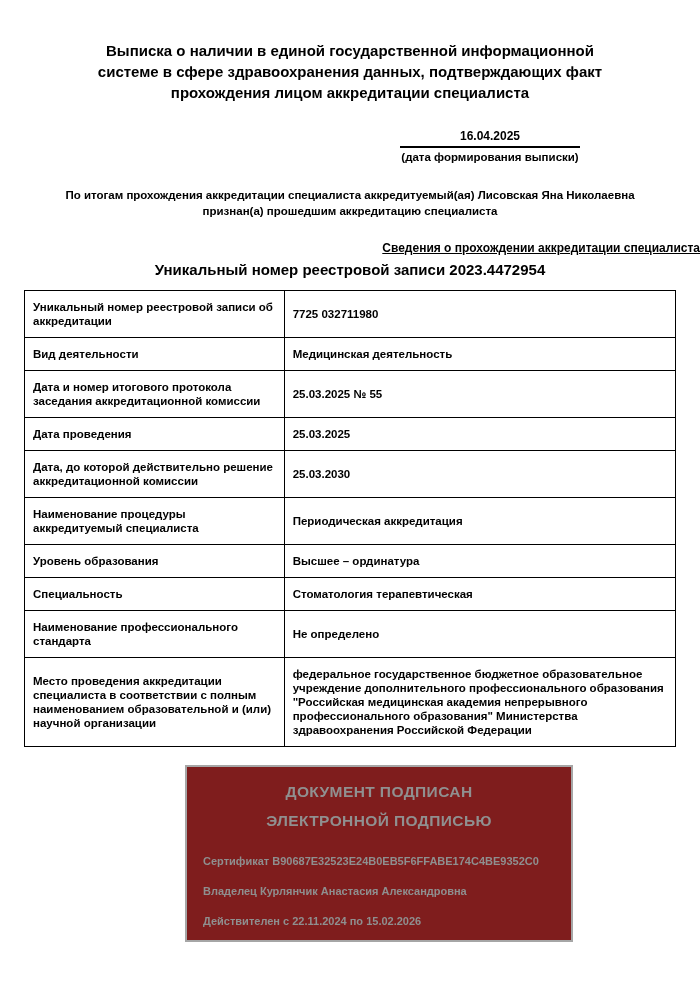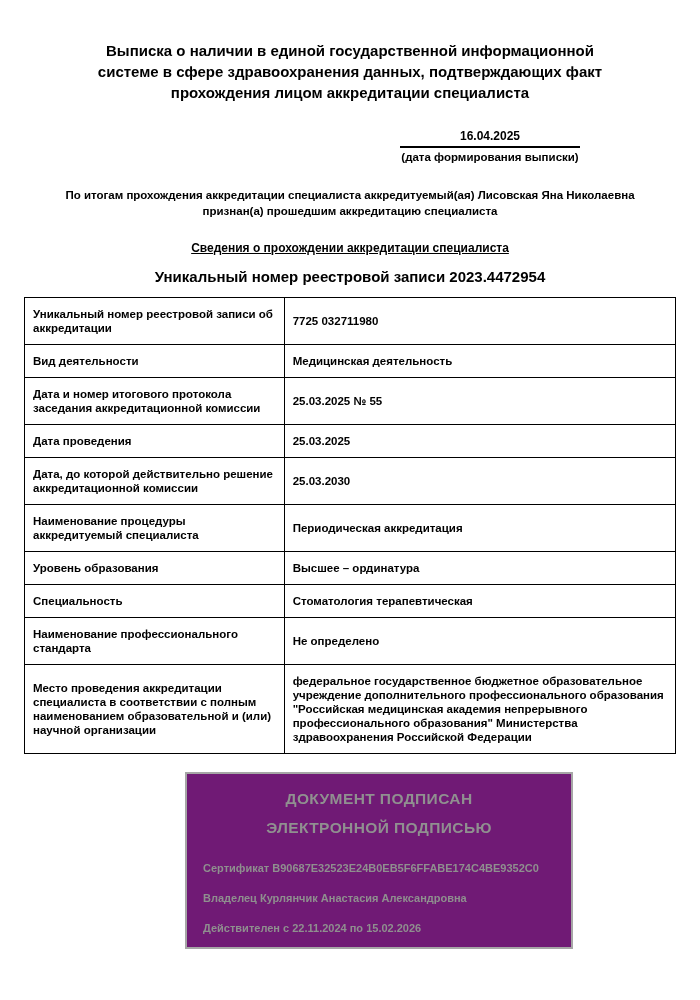--- a/index.html
+++ b/index.html
@@ -46,28 +46,28 @@
     margin: 24px auto 0;
     width: 640px;
     text-align: center;
     font-size: 11.5px;
     font-weight: bold;
     line-height: 16px;
   }
 
   .section-heading {
     margin-top: 22px;
-    text-align: center;
+    text-align: right;
     font-size: 12px;
     font-weight: bold;
     text-decoration: underline;
   }
 
   .record-heading {
-    margin-top: 13px;
+    margin-top: 6px;
     text-align: center;
     font-size: 15px;
     font-weight: bold;
   }
 
   table.acc-table {
     width: 652px;
     margin: 12px auto 16px;
     border-collapse: collapse;
   }
@@ -80,21 +80,21 @@
     vertical-align: middle;
   }
   table.acc-table td.label-cell { width: 260px; }
   table.acc-table td.value-cell { width: 392px; }
 
   .stamp {
     margin: 18px 0 0 185px;
     width: 388px;
     min-height: 167px;
     border: 2px solid #a6a6a6;
-    background: #701a75;
+    background: #7f1d1d;
     padding: 10px 16px 12px;
   }
   .stamp-heading {
     text-align: center;
     font-size: 15.5px;
     font-weight: bold;
     letter-spacing: 0.4px;
     color: #909090;
     line-height: 29px;
   }

